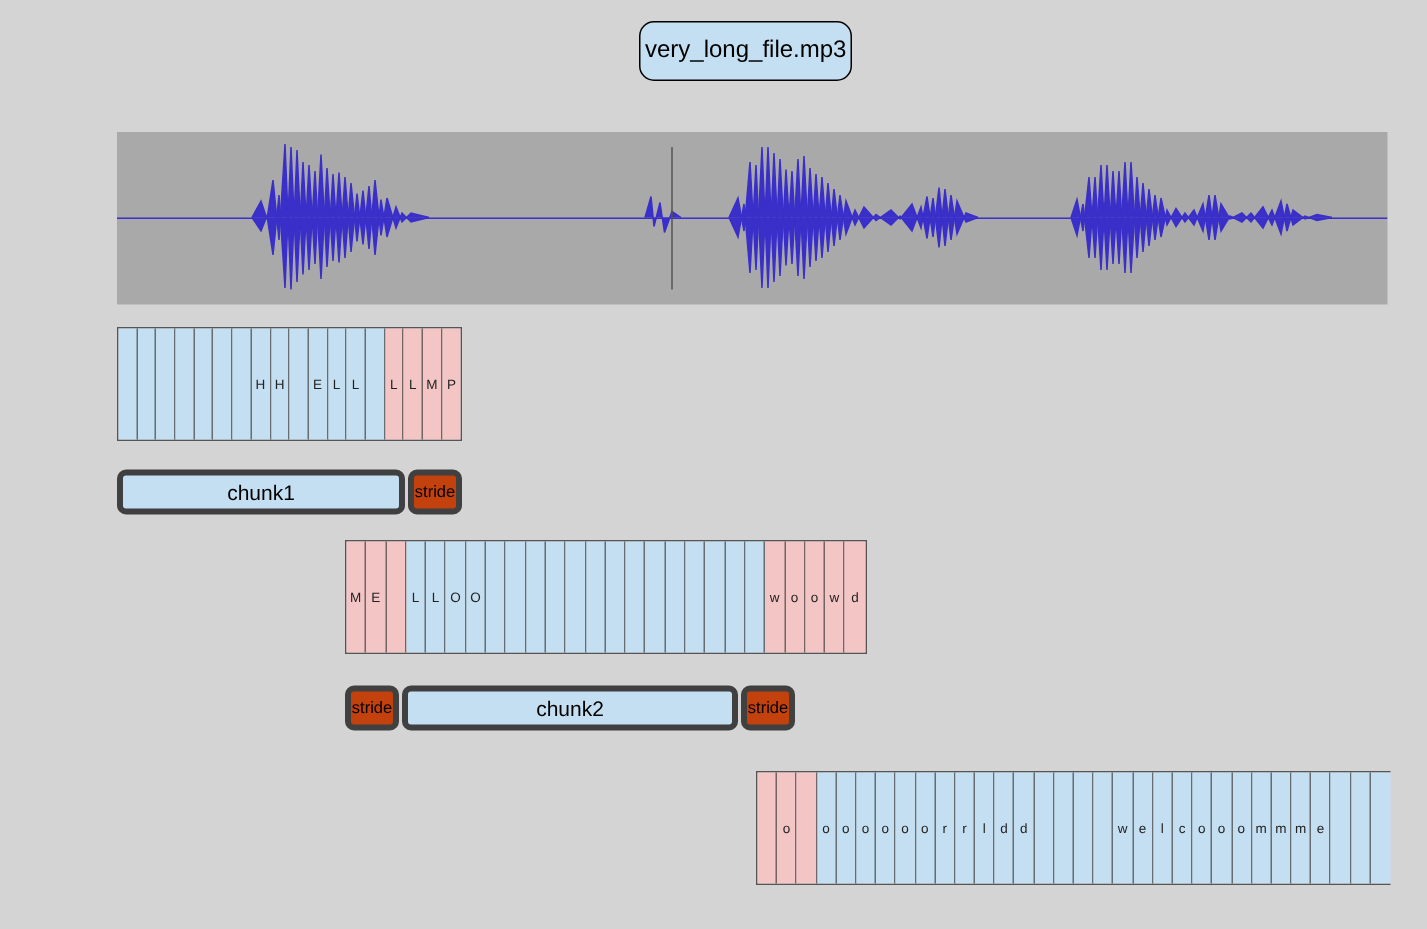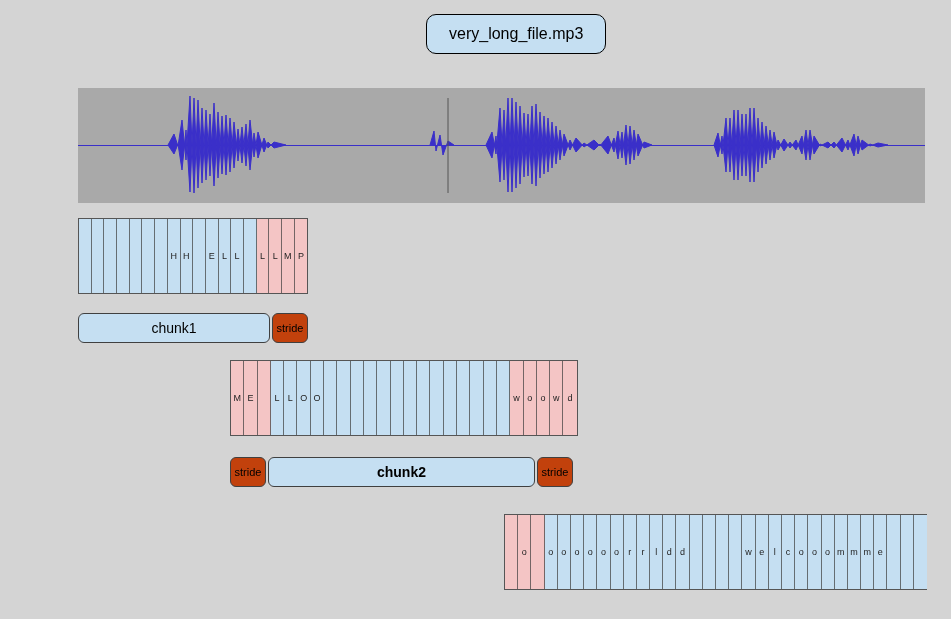--- a/index.html
+++ b/index.html
@@ -11,21 +11,21 @@
       overflow: hidden;
       position: relative;
     }
     .filename-badge {
       position: absolute;
       top: 14px;
       left: 426px;
       background: #c5dff2;
       border: 1px solid #000;
       border-radius: 10px;
-      padding: 10px 22px;
+      padding: 10px 3px;
       font-size: 16px;
       text-align: right;
     }
     .waveform {
       position: absolute;
       top: 88px;
       left: 78px;
       width: 847px;
       height: 115px;
       background: #a9a9a9;
@@ -50,21 +50,21 @@
     .tok:last-child { border-right: none; }
     .blue { background: #c5dff2; }
     .pink { background: #f4c5c5; }
 
     .label-bar {
       position: absolute;
       display: flex;
       height: 30px;
     }
     .label-seg {
-      border: 1px solid #404040;
+      border: 4px solid #404040;
       border-radius: 6px;
       display: flex;
       align-items: center;
       justify-content: center;
       font-size: 14px;
       margin-right: 2px;
     }
     .label-seg:last-child{ margin-right: 0; }
     .lb-blue { background: #c5dff2; }
     .lb-pink { background: #c2410c; font-size: 11px; }
@@ -146,21 +146,21 @@
     <div class="tok blue" style="width: 13.3px;"></div>
     <div class="tok pink" style="width: 13.3px;">w</div>
     <div class="tok pink" style="width: 13.3px;">o</div>
     <div class="tok pink" style="width: 13.3px;">o</div>
     <div class="tok pink" style="width: 13.3px;">w</div>
     <div class="tok pink" style="width: 13.3px;">d</div>
   </div>
 
 <div class="label-bar" style="top:457px; left:230px;">
   <div class="label-seg lb-pink" style="width:36px;">stride</div>
-  <div class="label-seg lb-blue" style="width:267px;font-weight:bold;">chunk2</div>
+  <div class="label-seg lb-blue" style="width:224px;">chunk2</div>
   <div class="label-seg lb-pink" style="width:36px;">stride</div>
 </div>
 
 <div id="strip3" class="token-strip" style="top:514px; left:504px; border-right:none;">
     <div class="tok pink" style="width: 13.2px;"></div>
     <div class="tok pink" style="width: 13.2px;">o</div>
     <div class="tok pink" style="width: 13.2px;"></div>
     <div class="tok blue" style="width: 13.2px;">o</div>
     <div class="tok blue" style="width: 13.2px;">o</div>
     <div class="tok blue" style="width: 13.2px;">o</div>

